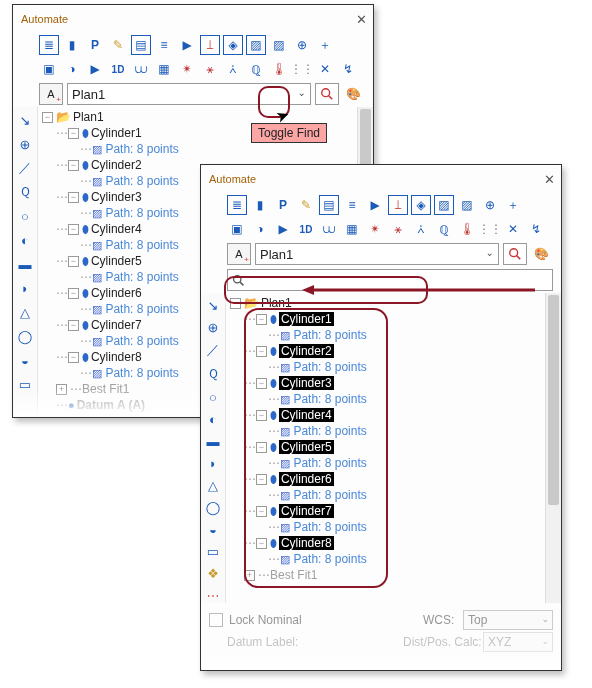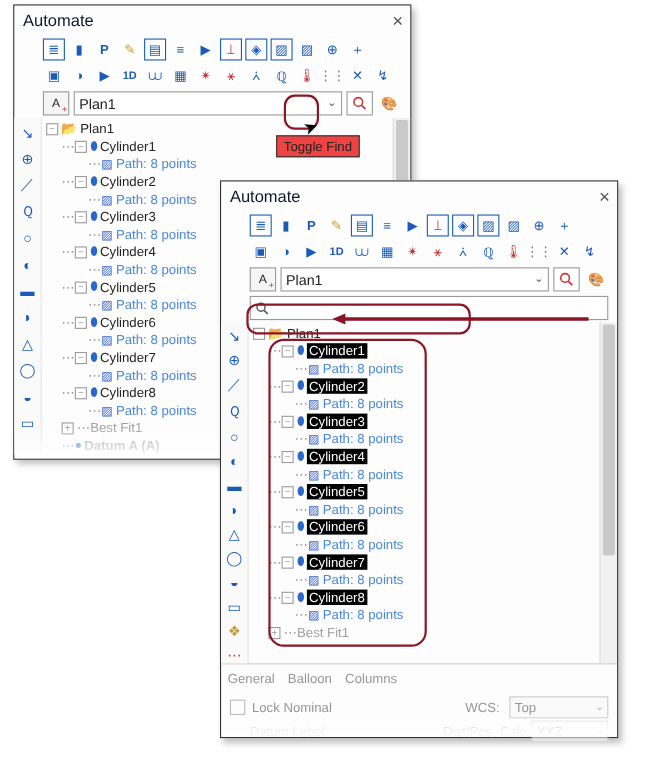--- a/index.html
+++ b/index.html
@@ -13,21 +13,21 @@
   --hl-fg:#fff;
   --annot-red:#8b1626;
   --tab-gray:#969696;
 }
 html,body{margin:0;padding:0;background:#fff;font-family:"Segoe UI",Arial,sans-serif;font-size:12px;color:#222;}
 #stage{position:relative;width:592px;height:688px;background:#fff;overflow:hidden;}
 .panel{position:absolute;background:var(--panel-bg);border:1px solid #333;box-shadow:3px 4px 6px rgba(0,0,0,.25);}
 .p1{left:12px;top:4px;width:360px;height:412px;}
 .p2{left:200px;top:164px;width:360px;height:505px;}
 .title{display:flex;align-items:center;height:24px;padding:2px 6px 0 8px;}
-.title-text{font-size:15px;color:#0f172a;}
+.title-text{font-size:11px;color:#a16207;}
 .title .x{margin-left:auto;font-size:13px;color:#555;cursor:pointer;}
 .toolbar{display:flex;flex-wrap:wrap;gap:3px;align-items:center;padding:4px 8px 0 26px; row-gap:4px;}
 .tbtn{width:18px;height:18px;display:flex;align-items:center;justify-content:center;border:1px solid transparent;font-size:12px;color:var(--blue-tb);}
 .tbtn.box{border:1px solid var(--blue-tb);}
 .tbtn.redish{color:#b33;}
 .tbtn.gold{color:#c79a2a;}
 .tbtn.gray{color:#777;}
 .plan-row{display:flex;align-items:center;gap:4px;padding:4px 8px 2px 26px;}
 .planbtn{width:22px;height:20px;border:1px solid #999;display:flex;align-items:center;justify-content:center;background:#f5f5f5;font-size:11px;position:relative;}
 .planbtn .sub{position:absolute;right:1px;bottom:0;font-size:8px;color:#c33;}
@@ -56,21 +56,21 @@
 .tabs{display:flex;gap:12px;border-top:1px solid #ccc;padding:6px 6px 2px 6px;color:var(--tab-gray);font-size:12px;}
 .propgrid{padding:6px 8px 0 8px;color:var(--tab-gray);font-size:12px;}
 .propgrid .prow{display:flex;align-items:center;height:22px;}
 .propgrid .cb{width:12px;height:12px;border:1px solid #bbb;margin-right:6px;}
 .propgrid .dd{border:1px solid #ccc;height:18px;display:flex;align-items:center;padding:0 4px;min-width:60px;position:relative;background:#fafafa;}
 .propgrid .dd .arrow{position:absolute;right:3px;top:3px;font-size:9px;color:#aaa;}
 .scroll{position:absolute;right:0;top:0;width:15px;height:100%;background:#f1f1f1;border-left:1px solid #ddd;}
 .scroll .th{position:absolute;left:2px;width:11px;background:#c9c9c9;border-radius:2px;}
 
 .annot{position:absolute;border:2.5px solid var(--annot-red);border-radius:10px;pointer-events:none;z-index:50;}
-.tooltip{position:absolute;background:#ef4444;border:1px solid #333;padding:2px 6px;font-size:12px;z-index:60;}
+.tooltip{position:absolute;background:#fca5a5;border:1px solid #333;padding:2px 6px;font-size:12px;z-index:60;}
 .cursor{position:absolute;z-index:55;font-size:16px;color:#000;transform:rotate(-20deg);}
 .red-arrow{position:absolute;z-index:52;}
 .fade{position:absolute;background:linear-gradient(to bottom, rgba(255,255,255,0), rgba(255,255,255,0.95));pointer-events:none;}
 </style>
 </head>
 <body>
 <div id="stage">
 
 <div class="panel p1">
   <div class="title">
@@ -450,25 +450,20 @@
       <span class="dots">⋯</span>
       <span class="gray">Best Fit1</span>
             </div>
           </div>
       <div class="scroll">
             <div class="th" style="top:2px;height:210px"></div>
           </div>
     </div>
   </div>
 
-  <div class="tabs">
-    <span>General</span>
-    <span>Balloon</span>
-    <span>Columns</span>
-  </div>
   <div class="propgrid">
     <div class="prow">
       <span class="cb"></span>
       <span style="flex:1">Lock Nominal</span>
       <span style="width:40px">WCS:</span>
       <span class="dd" style="width:80px">
             <span>Top</span>
             <span class="arrow">⌄</span>
           </span>
     </div>

